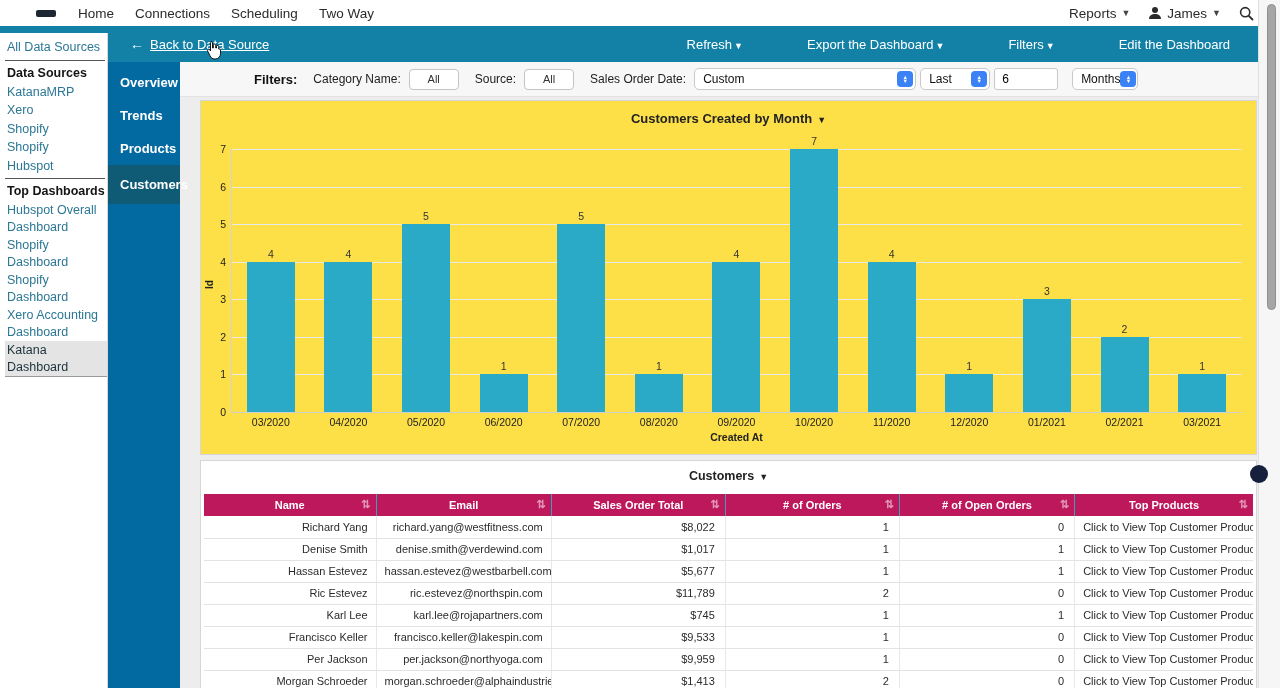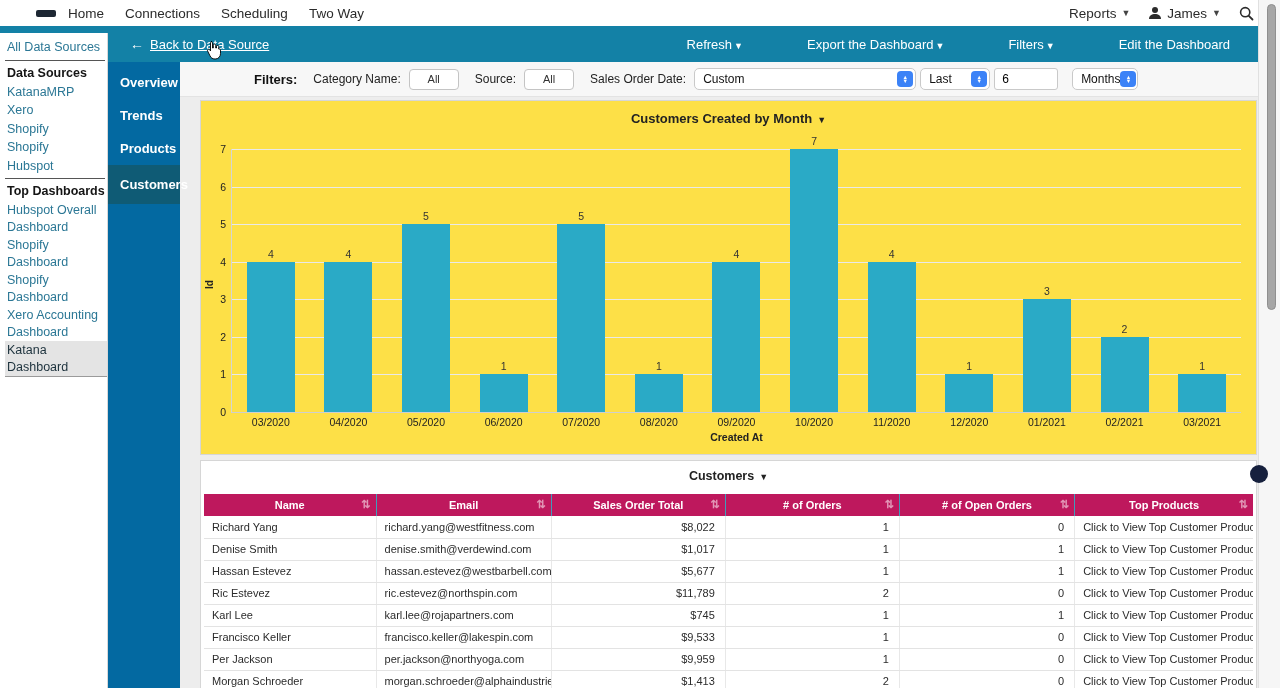--- a/index.html
+++ b/index.html
@@ -2,21 +2,21 @@
 <html><head>
 <meta charset="utf-8">
 <style>
   * { margin:0; padding:0; box-sizing:border-box; }
   html,body { width:1280px; height:688px; overflow:hidden; }
   body { font-family:"Liberation Sans", sans-serif; background:#ededed; position:relative; color:#222; }
 
   
   #topnav { position:absolute; left:0; top:0; width:1280px; height:26px; background:#fff; display:flex; align-items:center; z-index:5; }
   #menu-glyph { width:20px; height:7px; background:#1d2733; border-radius:2px; margin-left:36px; }
-  #topnav-items { display:flex; gap:21px; margin-left:12px; }
+  #topnav-items { display:flex; gap:21px; margin-left:22px; }
   .topnav-item { font-size:13.5px; color:#2b2b2b; cursor:default; }
   #topnav-right { margin-left:auto; display:flex; align-items:center; gap:18px; margin-right:26px; }
   .nav-drop { font-size:13.5px; color:#2b2b2b; display:flex; align-items:center; gap:5px; }
   .caret-sm { font-size:9px; color:#444; }
   .user-icon svg, .search-icon svg { display:block; }
 
   
   #toolbar { position:absolute; left:0; top:26px; width:1258px; height:36px; background:#1381a6; display:flex; align-items:center; z-index:3; }
   #back-link { margin-left:130px; color:#fff; font-size:13px; display:flex; align-items:center; gap:6px; }
   #back-link .back-text { text-decoration:underline; }
@@ -75,21 +75,21 @@
   #table-card { position:absolute; left:200px; top:460px; width:1057px; height:260px; background:#fff; border:1px solid #d6d6d6; z-index:1; padding:0 3px; }
   #table-title-row { text-align:center; padding-top:8px; font-size:12.5px; font-weight:bold; color:#222; height:33px; }
   #table-title-row .caret { font-size:9px; margin-left:5px; }
   table { width:100%; border-collapse:collapse; table-layout:fixed; }
   th { background:#be185d; color:#fff; font-size:11px; font-weight:bold; height:22px; position:relative; border-right:1px solid #3f9cbb; text-align:center; }
   th:last-child { border-right:none; }
   .sort-icon { position:absolute; right:5px; top:4px; color:rgba(255,255,255,0.55); font-size:11px; }
   td { font-size:11px; color:#2b2b2b; height:22px; border-bottom:1px solid #e3e3e3; border-right:1px solid #e8e8e8; padding:0 8px; white-space:nowrap; overflow:hidden; }
   td:last-child { border-right:none; }
   td.al-right { text-align:right; padding-right:10px; }
-  td.al-left { text-align:left; }
+  td.al-left { text-align:right; }
 
   
   #gutter { position:absolute; left:1258px; top:0; width:22px; height:688px; background:#f6f6f6; border-left:1px solid #e0e0e0; z-index:6; }
   #scroll-thumb { position:absolute; left:1267px; top:4px; width:9px; height:306px; background:#a6a6a6; border:1px solid #8f8f8f; border-radius:5px; z-index:7; }
   #floating-dot { position:absolute; left:1250px; top:465px; width:18px; height:18px; border-radius:50%; background:#16203d; z-index:8; }
   #cursor { position:absolute; left:205px; top:40px; z-index:9; pointer-events:none; }
 </style>
 </head>
 <body>
 

